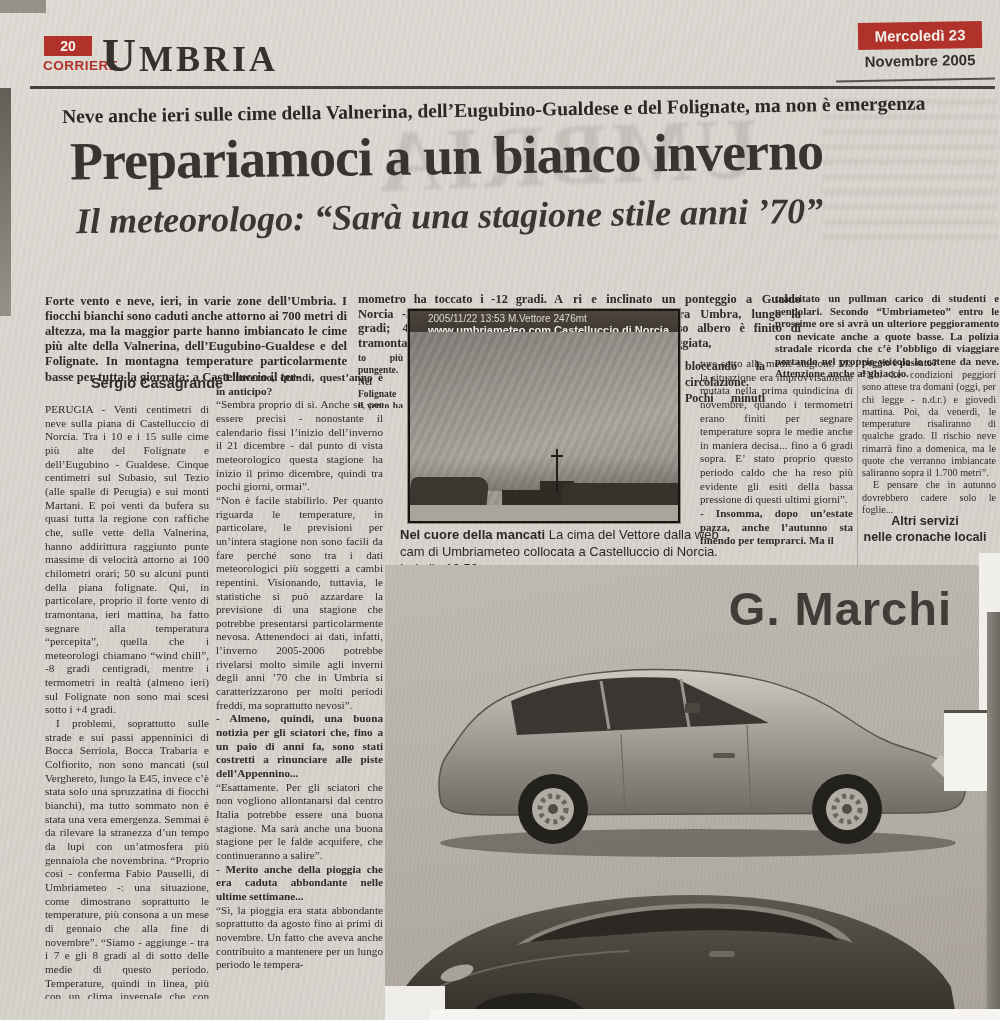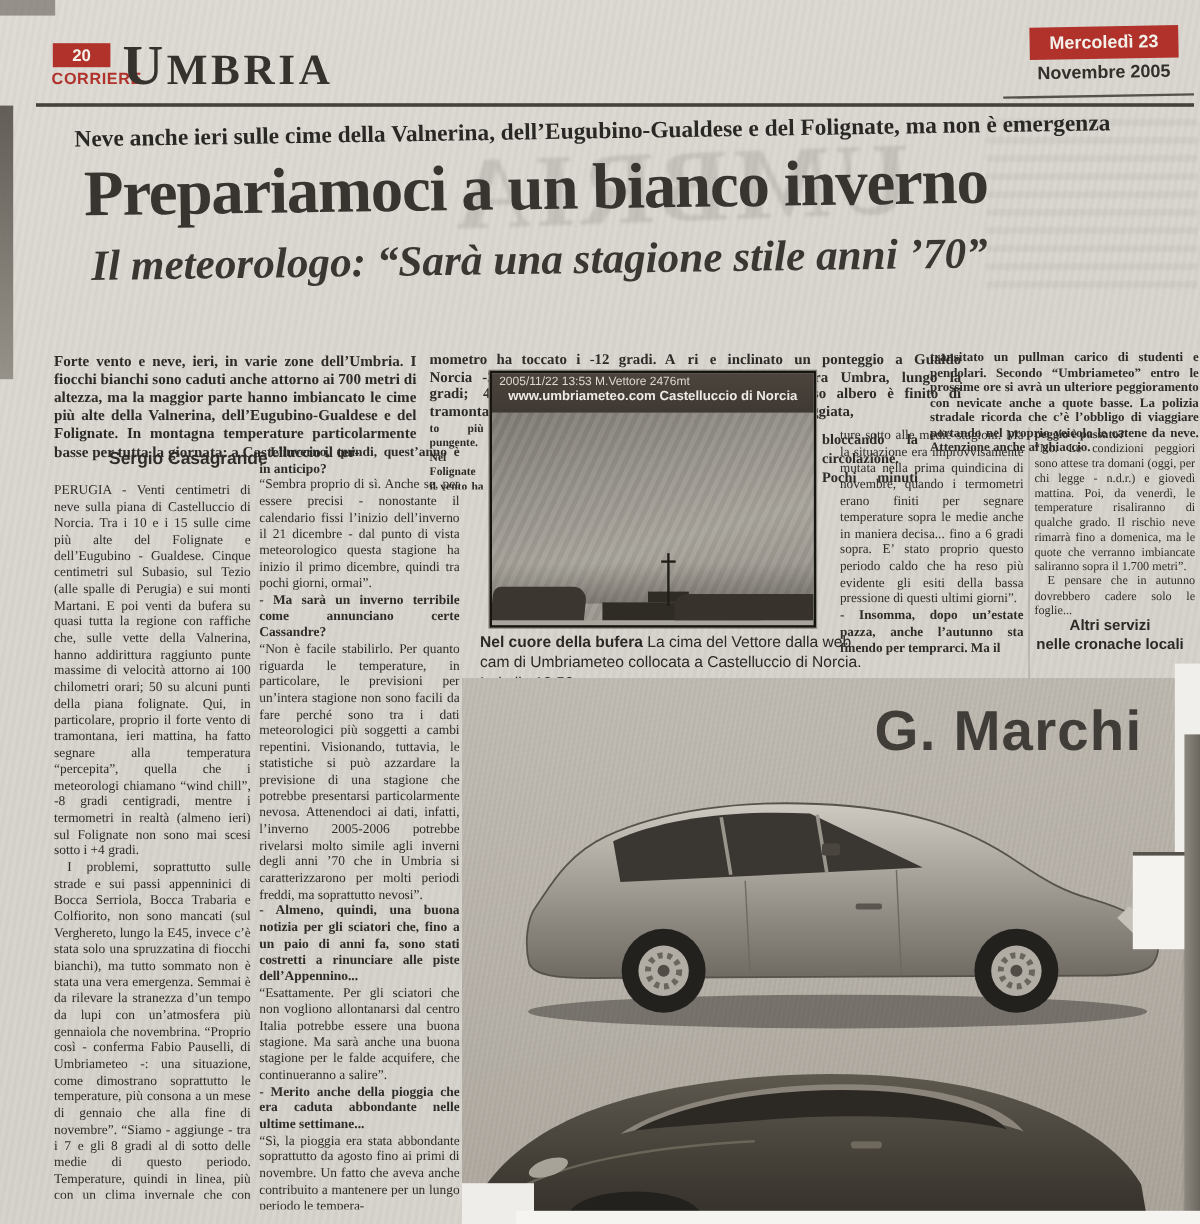--- a/index.html
+++ b/index.html
@@ -48,21 +48,21 @@
   .intro{left:45px;top:248px;width:950px;height:116px;margin-top:44px;}
   .intro div{position:absolute;text-align:justify;font-weight:600;color:#2d2b27;}
   .iA{left:0;top:2px;width:302px;font-size:12.6px;line-height:1.2;}
   .iB{left:313px;top:0;width:205px;height:58px;overflow:hidden;font-size:12.4px;line-height:1.18;}
   .iB2{left:313px;top:60px;width:45px;font-size:9.6px;line-height:1.25;height:56px;overflow:hidden;}
   .iC{left:528px;top:0;width:228px;height:58px;overflow:hidden;font-size:12.4px;line-height:1.18;}
   .iC2{left:640px;top:66px;width:80px;font-size:12px;line-height:1.35;height:50px;overflow:hidden;}
   .iD{left:730px;top:0;width:224px;height:112px;overflow:hidden;font-size:10.8px;line-height:1.16;}
   
   .photo{left:408px;top:309px;width:268px;height:210px;border:2px solid #17150f;background:#a9a49c;box-shadow:0 0 0 1px #8d887f;}
-  .photo-head{height:33px;background:linear-gradient(180deg,#4c443d,#3f3933);padding:2px 6px;box-sizing:border-box;}
+  .photo-head{height:21px;background:linear-gradient(180deg,#4c443d,#3f3933);padding:2px 18px;box-sizing:border-box;}
   .photo-head .l1{font-family:"Liberation Sans",sans-serif;font-size:10px;color:#ddd9d2;white-space:nowrap;}
   .photo-head .l2{font-family:"Liberation Sans",sans-serif;font-size:11px;font-weight:700;color:#efece5;white-space:nowrap;text-align:center;}
   .photo-sky{position:relative;height:173px;overflow:hidden;
      background:
        repeating-linear-gradient(115deg, rgba(255,255,255,.05) 0 4px, rgba(0,0,0,.04) 4px 8px),
        linear-gradient(165deg,#7e7a74 0%,#98948d 35%,#a8a49c 60%,#8e8a83 100%);}
   .haze{position:absolute;left:0;bottom:14px;width:100%;height:34px;background:linear-gradient(transparent,rgba(58,54,48,.35));}
   .sil1{position:absolute;left:0;bottom:0;width:78px;height:28px;background:#3b362f;border-radius:6px 12px 0 0;transform:skewX(-6deg);}
   .sil2{position:absolute;left:92px;bottom:0;width:132px;height:15px;background:#2f2b25;}
   .sil2::before{content:"";position:absolute;left:38px;top:-9px;width:34px;height:9px;background:#2f2b25;}
@@ -136,35 +136,34 @@
     </div>
     <div class="photo-sky">
       <div class="haze"></div>
       <div class="sil1"></div>
       <div class="sil2"></div>
       <div class="pole"></div>
       <div class="sil3"></div>
     </div>
   </div>
   <div class="abs caption">
-    <b>Nel cuore della bufera </b>
+    <b>Nel cuore della mancati </b>
     <span>La cima del Vettore dalla web cam di Umbriameteo collocata a Castelluccio di Norcia. Ieri alle 13.53</span>
   </div>
 
   <div class="abs byline">Sergio Casagrande</div>
 
   <div class="abs col c1">
     <p>PERUGIA - Venti centimetri di neve sulla piana di Castelluccio di Norcia. Tra i 10 e i 15 sulle cime più alte del Folignate e dell’Eugubino - Gualdese. Cinque centimetri sul Subasio, sul Tezio (alle spalle di Perugia) e sui monti Martani. E poi venti da bufera su quasi tutta la regione con raffiche che, sulle vette della Valnerina, hanno addirittura raggiunto punte massime di velocità attorno ai 100 chilometri orari; 50 su alcuni punti della piana folignate. Qui, in particolare, proprio il forte vento di tramontana, ieri mattina, ha fatto segnare alla temperatura “percepita”, quella che i meteorologi chiamano “wind chill”, -8 gradi centigradi, mentre i termometri in realtà (almeno ieri) sul Folignate non sono mai scesi sotto i +4 gradi.</p>
     <p class="ind">I problemi, soprattutto sulle strade e sui passi appenninici di Bocca Serriola, Bocca Trabaria e Colfiorito, non sono mancati (sul Verghereto, lungo la E45, invece c’è stata solo una spruzzatina di fiocchi bianchi), ma tutto sommato non è stata una vera emergenza. Semmai è da rilevare la stranezza d’un tempo da lupi con un’atmosfera più gennaiola che novembrina. “Proprio così - conferma Fabio Pauselli, di Umbriameteo -: una situazione, come dimostrano soprattutto le temperature, più consona a un mese di gennaio che alla fine di novembre”. “Siamo - aggiunge - tra i 7 e gli 8 gradi al di sotto delle medie di questo periodo. Temperature, quindi in linea, più con un clima invernale che con quello tardo autunnale”.</p>
   </div>
 
   <div class="abs col c2">
     <p class="q">- L’inverno, quindi, quest’anno è in anticipo?</p>
     <p>“Sembra proprio di sì. Anche se, per essere precisi - nonostante il calendario fissi l’inizio dell’inverno il 21 dicembre - dal punto di vista meteorologico questa stagione ha inizio il primo dicembre, quindi tra pochi giorni, ormai”.</p>
-    <p class="q">- Ma sarà un inverno terribile come annunciano certe Cassandre?</p>
     <p>“Non è facile stabilirlo. Per quanto riguarda le temperature, in particolare, le previsioni per un’intera stagione non sono facili da fare perché sono tra i dati meteorologici più soggetti a cambi repentini. Visionando, tuttavia, le statistiche si può azzardare la previsione di una stagione che potrebbe presentarsi particolarmente nevosa. Attenendoci ai dati, infatti, l’inverno 2005-2006 potrebbe rivelarsi molto simile agli inverni degli anni ’70 che in Umbria si caratterizzarono per molti periodi freddi, ma soprattutto nevosi”.</p>
     <p class="q">- Almeno, quindi, una buona notizia per gli sciatori che, fino a un paio di anni fa, sono stati costretti a rinunciare alle piste dell’Appennino...</p>
     <p>“Esattamente. Per gli sciatori che non vogliono allontanarsi dal centro Italia potrebbe essere una buona stagione. Ma sarà anche una buona stagione per le falde acquifere, che continueranno a salire”.</p>
     <p class="q">- Merito anche della pioggia che era caduta abbondante nelle ultime settimane...</p>
     <p>“Sì, la pioggia era stata abbondante soprattutto da agosto fino ai primi di novembre. Un fatto che aveva anche contribuito a mantenere per un lungo periodo le tempera-</p>
   </div>
 
   <div class="abs vrule"></div>
 
   <div class="abs col c3">

